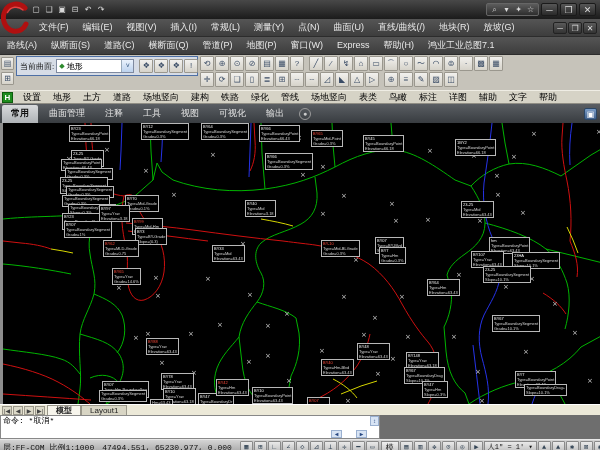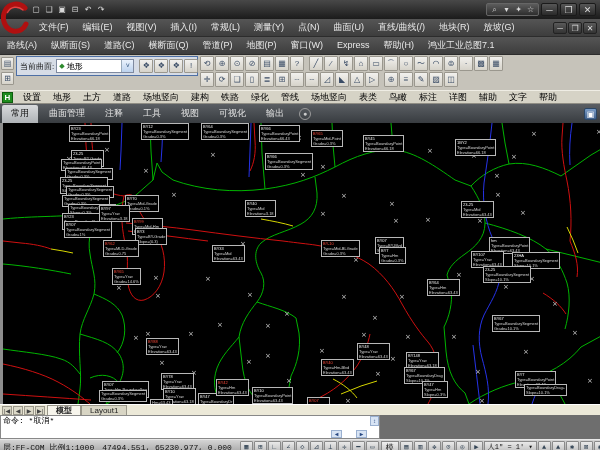--- a/index.html
+++ b/index.html
@@ -46,21 +46,21 @@
   .tbar-row .tool { width:14px; height:15px; line-height:14px; }
 
   
   .appmenu { height:14px; background:#d6d3c6; display:flex; align-items:center; font-size:9px; color:#000; border-top:1px solid #efede4; border-bottom:1px solid #8f8d84; }
   .appmenu .hy-logo { width:11px; height:11px; margin:0 4px 0 2px; background:#1e8c1e; border:1px solid #0d5c0d; color:#fff; font-size:8px; line-height:10px; text-align:center; font-weight:bold; }
   .appmenu .mitem { padding:0 6px; white-space:nowrap; }
 
   
   .ribbontabs { height:19px; background:linear-gradient(#5a5e63,#383c40); display:flex; align-items:flex-end; color:#e3e3e3; font-size:9px; }
   .rtab { padding:2px 9px 3px; margin-left:2px; white-space:nowrap; }
-  .rtab.active { background:linear-gradient(#d8dadc,#aeb2b6); color:#111; border-radius:2px 2px 0 0; font-weight:normal; }
+  .rtab.active { background:linear-gradient(#d8dadc,#aeb2b6); color:#111; border-radius:2px 2px 0 0; font-weight:bold; }
   .ribbon-min { width:12px; height:12px; margin:0 0 3px 6px; border:1px solid #999; border-radius:6px; font-size:7px; line-height:10px; text-align:center; color:#ccc; }
   .ribbon-help { margin-left:auto; margin-right:3px; margin-bottom:3px; width:13px; height:12px; background:linear-gradient(#7a9cc6,#41618c); border:1px solid #2a4666; color:#fff; font-size:8px; line-height:11px; text-align:center; border-radius:2px; }
 
   
   .canvas { position:relative; height:281px; background:#000; border-left:3px solid #8d8d8d; overflow:hidden; }
   .canvas svg { position:absolute; left:0; top:0; }
   .dlabel { position:absolute; background:#000; border:1px solid #b8b8b8; color:#d6d6d6; font-size:4px; line-height:5px; padding:0 1px; white-space:nowrap; z-index:3; }
   .dlabel .hd { display:block; }
   .dlabel .hd.r { color:#ff4a3a; }
   .dlabel .hd.w { color:#f2f2f2; }

